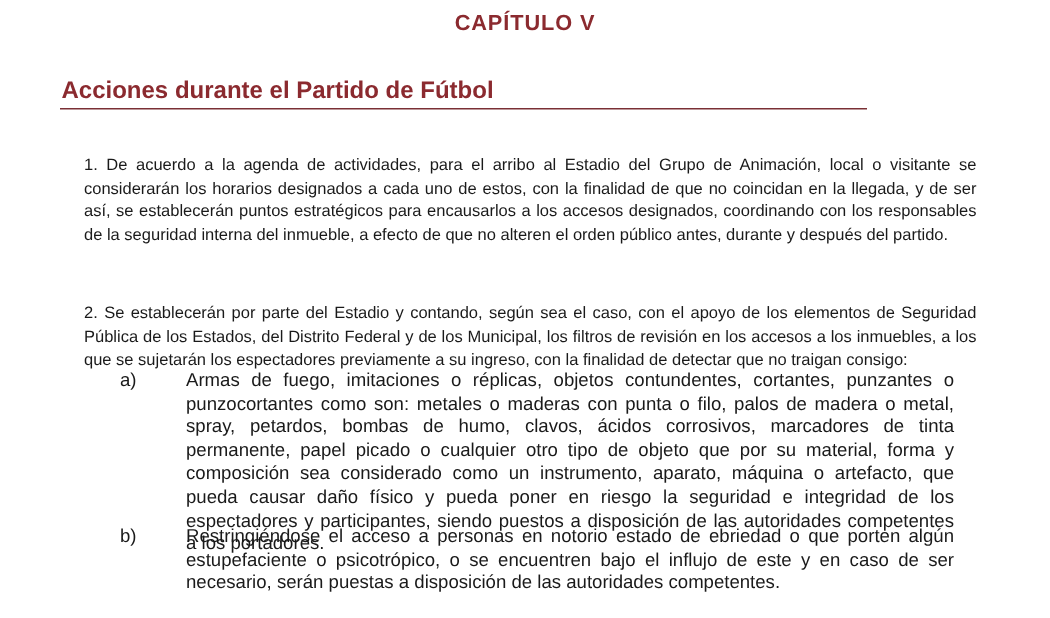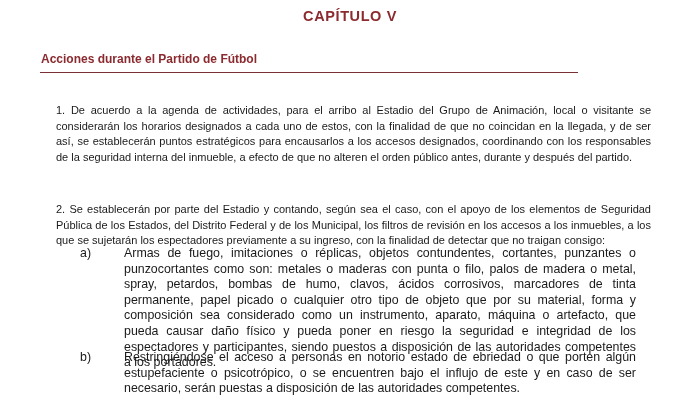--- a/index.html
+++ b/index.html
@@ -24,21 +24,21 @@
       font-weight: bold;
       font-size: 14.5px;
       letter-spacing: 0.6px;
       color: #8b2a2f;
     }
     .section-heading {
       position: absolute;
       top: 52px;
       left: 41px;
       font-weight: bold;
-      font-size: 12px;
+      font-size: 16px;
       color: #8b2a2f;
     }
     .section-rule {
       position: absolute;
       top: 72px;
       left: 40px;
       width: 538px;
       height: 0;
       border-top: 1.5px solid #7a3035;
     }

